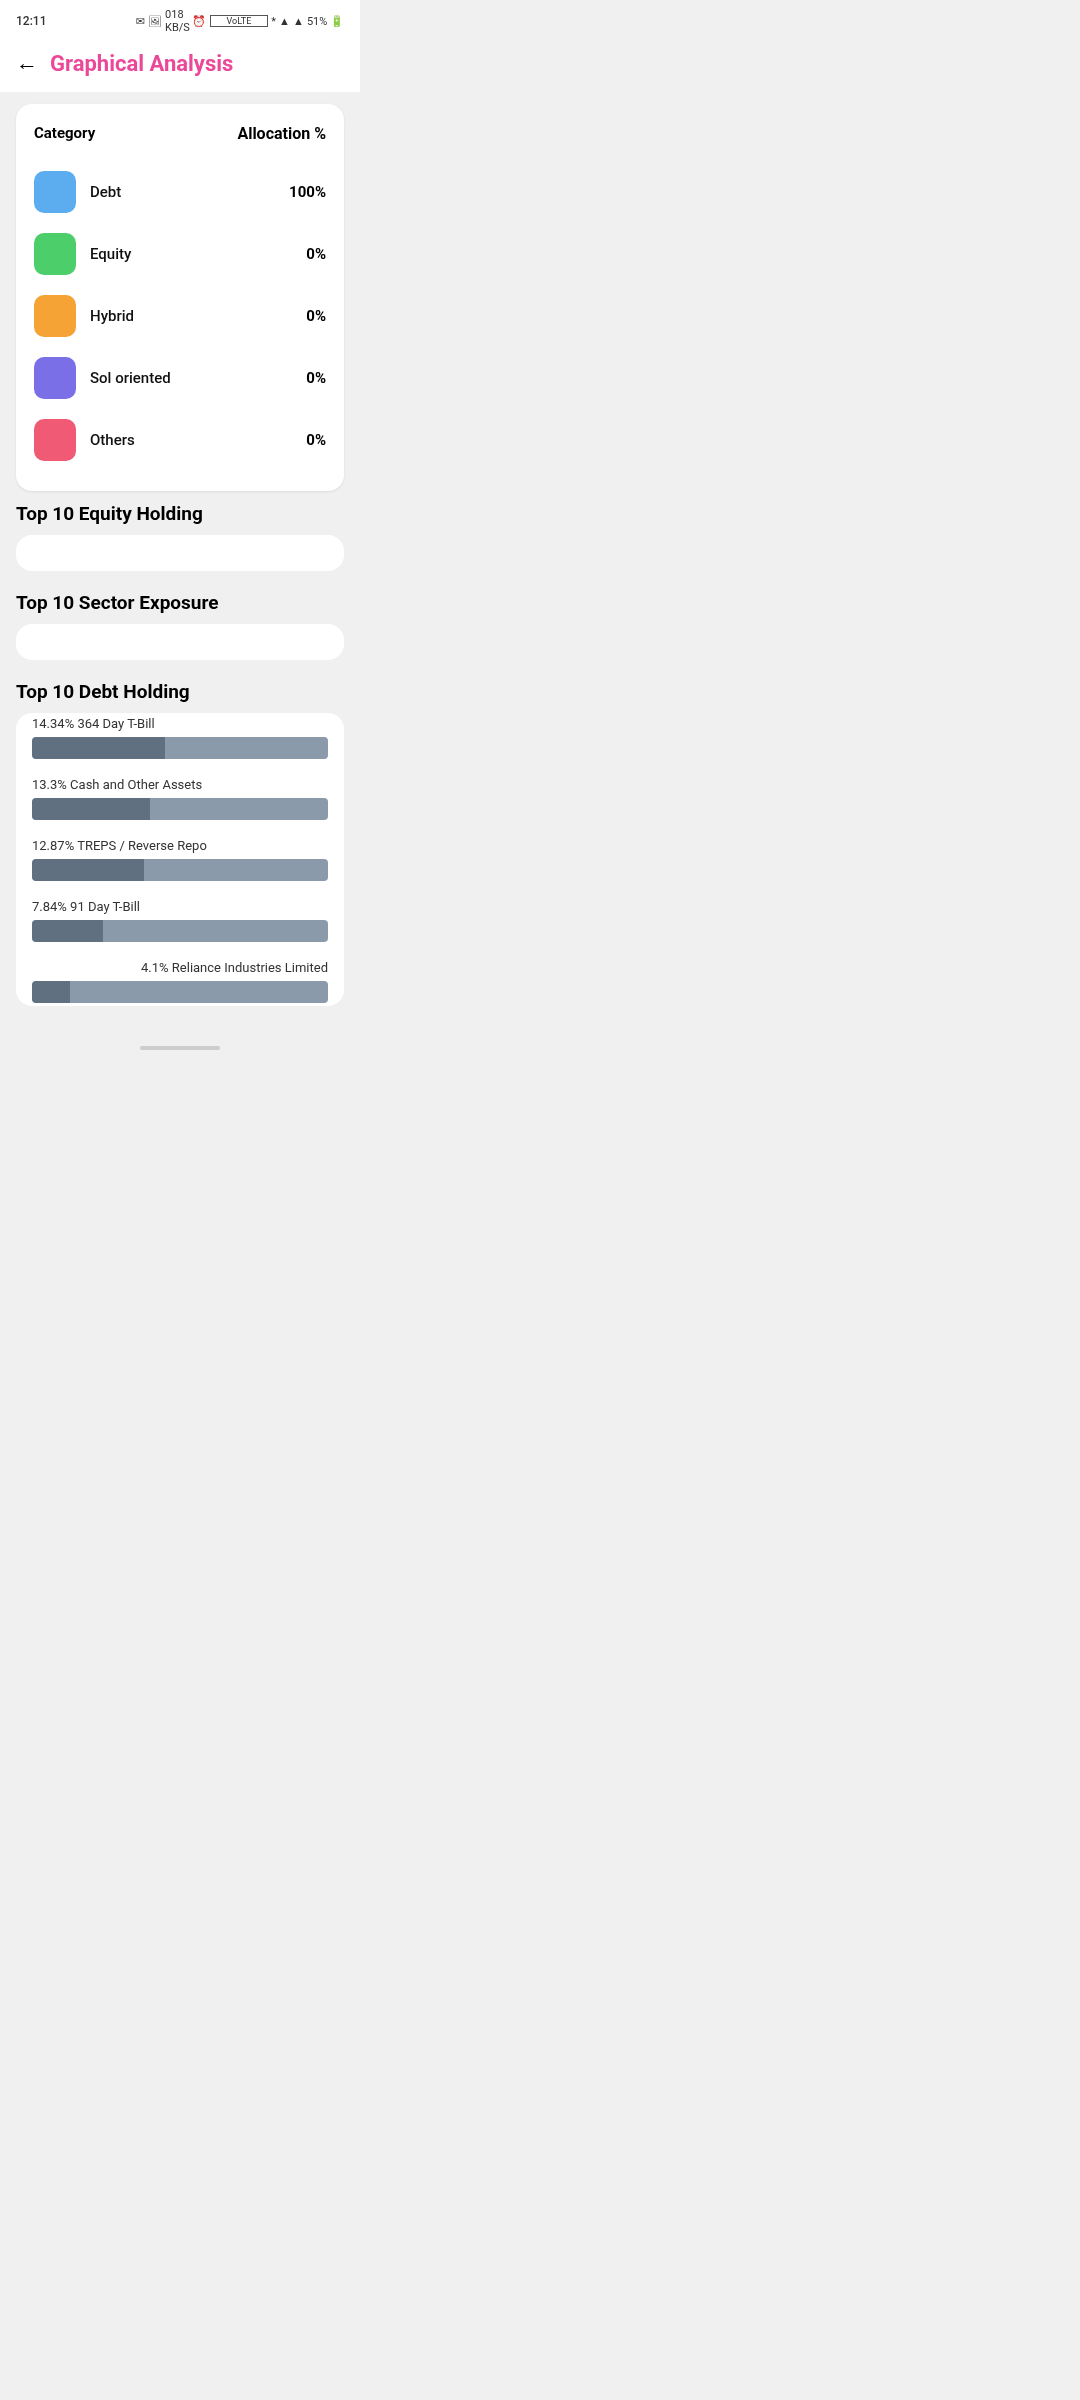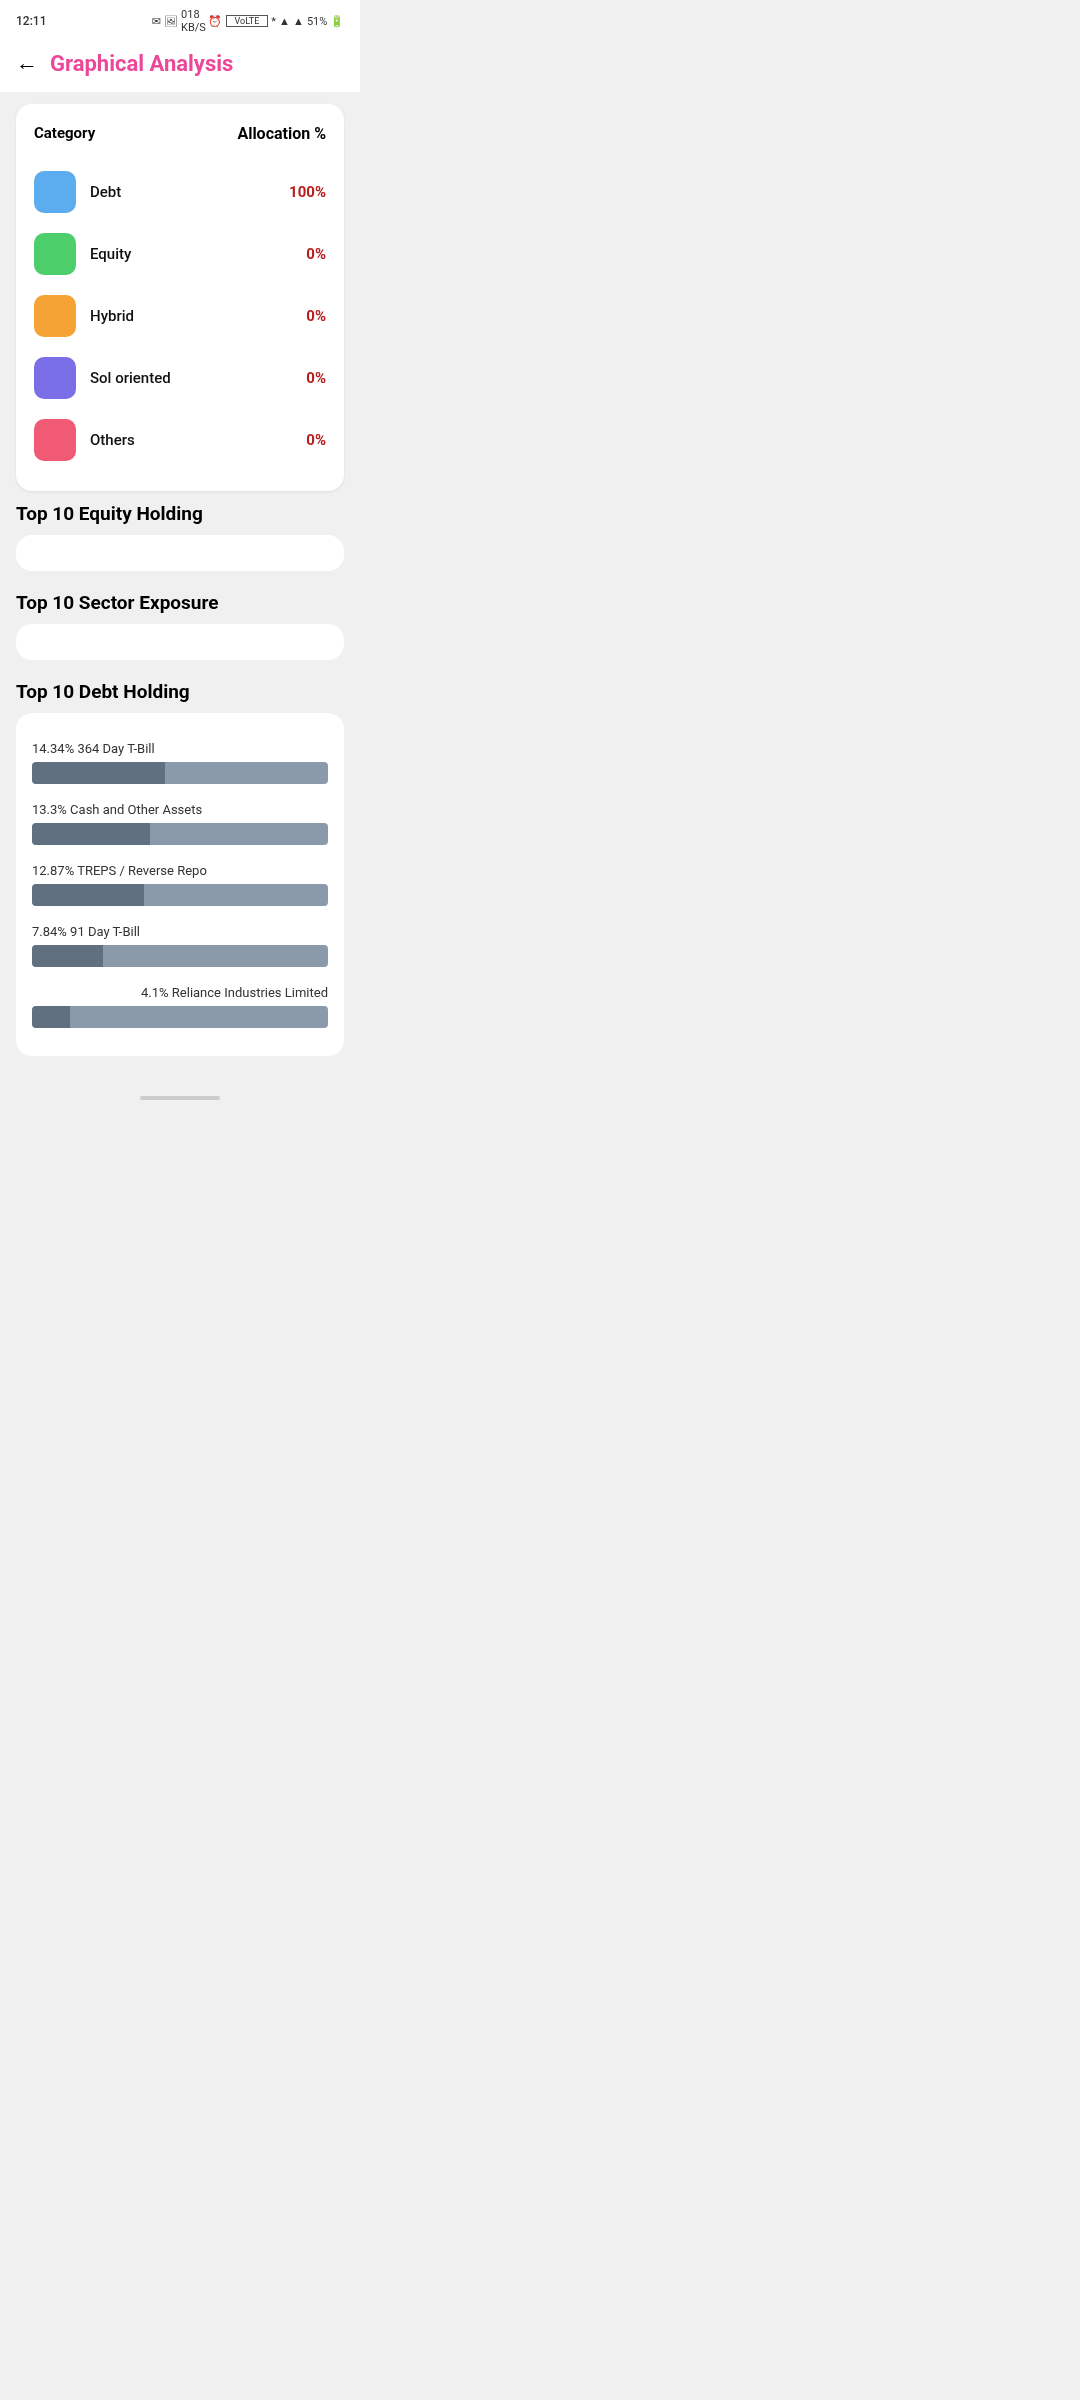--- a/index.html
+++ b/index.html
@@ -98,21 +98,21 @@
       border-radius: 10px;
     }
     .category-name {
       font-size: 15px;
       font-weight: 500;
       color: #111;
     }
     .category-percent {
       font-size: 15px;
       font-weight: 700;
-      color: #b91c1c;
+      color: #000000;
     }
 
     
     .section-heading {
       font-size: 19px;
       font-weight: 700;
       color: #000;
       margin-bottom: 10px;
     }
 
@@ -124,21 +124,21 @@
       min-height: 30px;
     }
 
     
     .debt-section {
       margin-bottom: 20px;
     }
     .debt-card {
       background: #fff;
       border-radius: 16px;
-      padding: 28px 16px;
+      padding: 3px 16px;
     }
     .debt-item {
       margin-bottom: 18px;
     }
     .debt-item:last-child { margin-bottom: 0; text-align: right; }
     .debt-label {
       font-size: 13px;
       color: #333;
       margin-bottom: 6px;
     }
@@ -172,21 +172,21 @@
 </head>
 <body>
 
 <div class="status-bar">
   <span class="status-left">12:11</span>
   <div class="status-right">
     <span>✉</span>
     <span>🖼</span>
     <span style="font-size:11px;">018<br>KB/S</span>
     <span>⏰</span>
-    <span style="font-size:9px; border:1px solid #555; padding:0 8px;">VoLTE</span>
+    <span style="font-size:9px; border:1px solid #555; padding:0 16px;">VoLTE</span>
     <span>*</span>
     <span>▲</span>
     <span>▲</span>
     <span>51%</span>
     <span>🔋</span>
   </div>
 </div>
 
 <div class="header">
   <span class="back-arrow">←</span>

